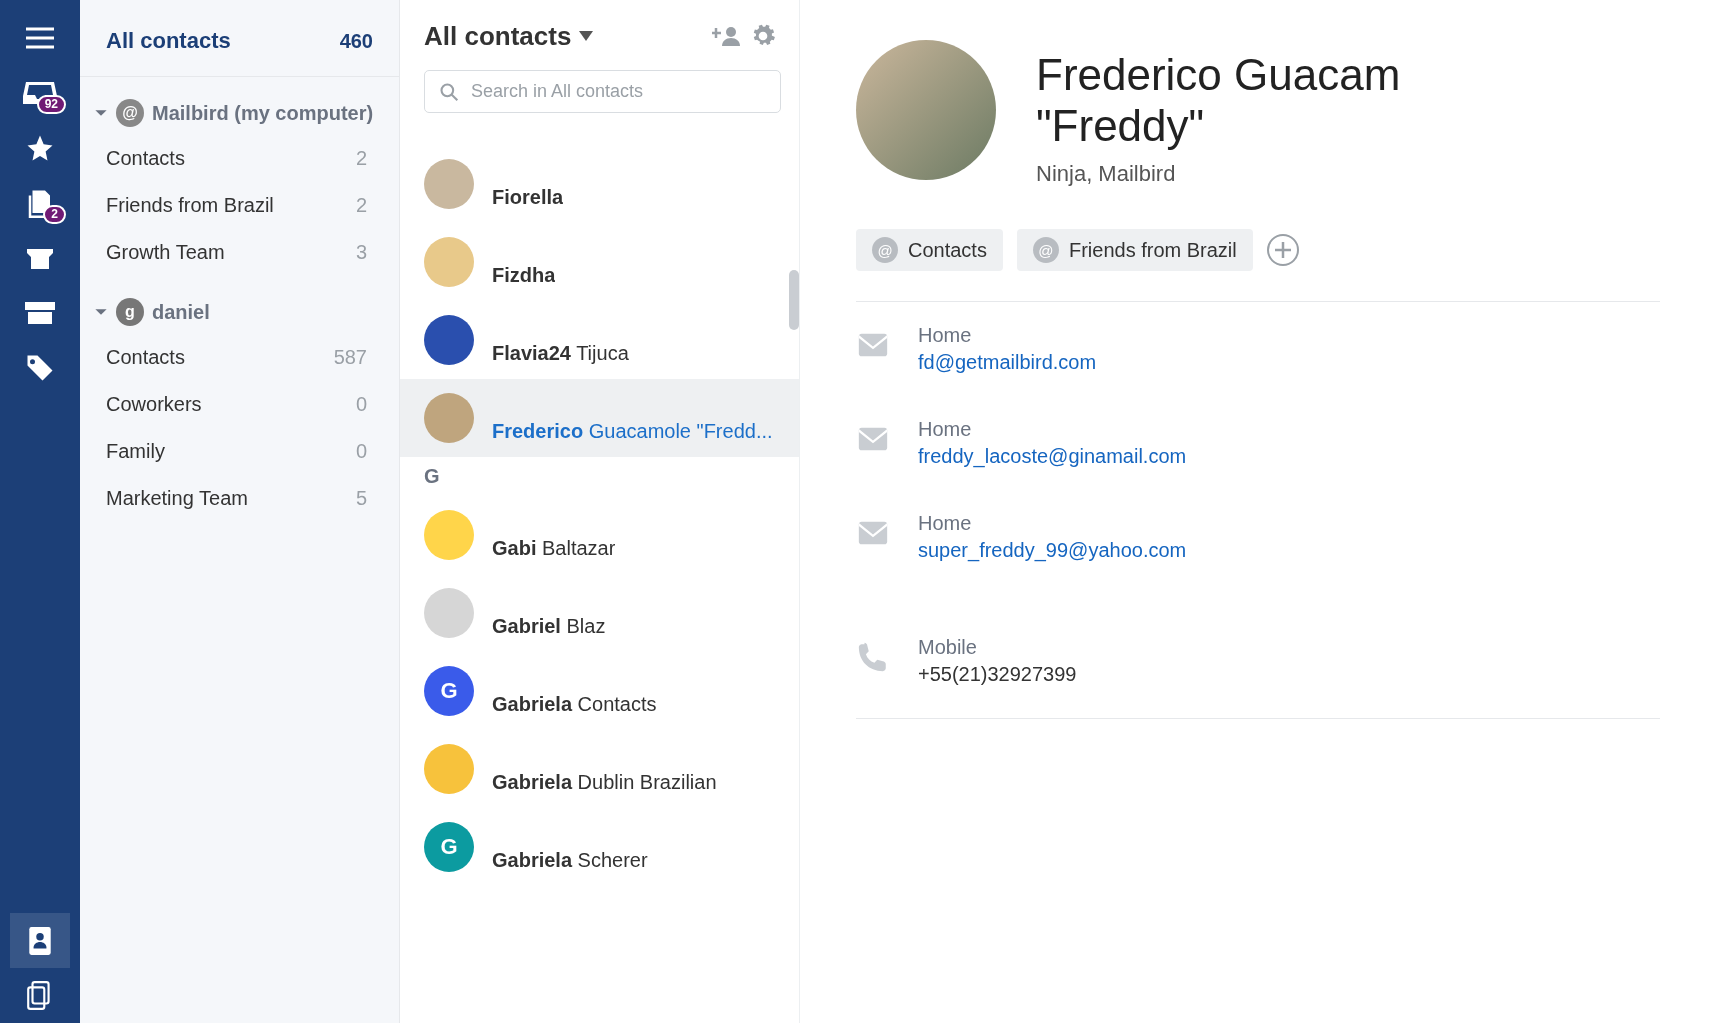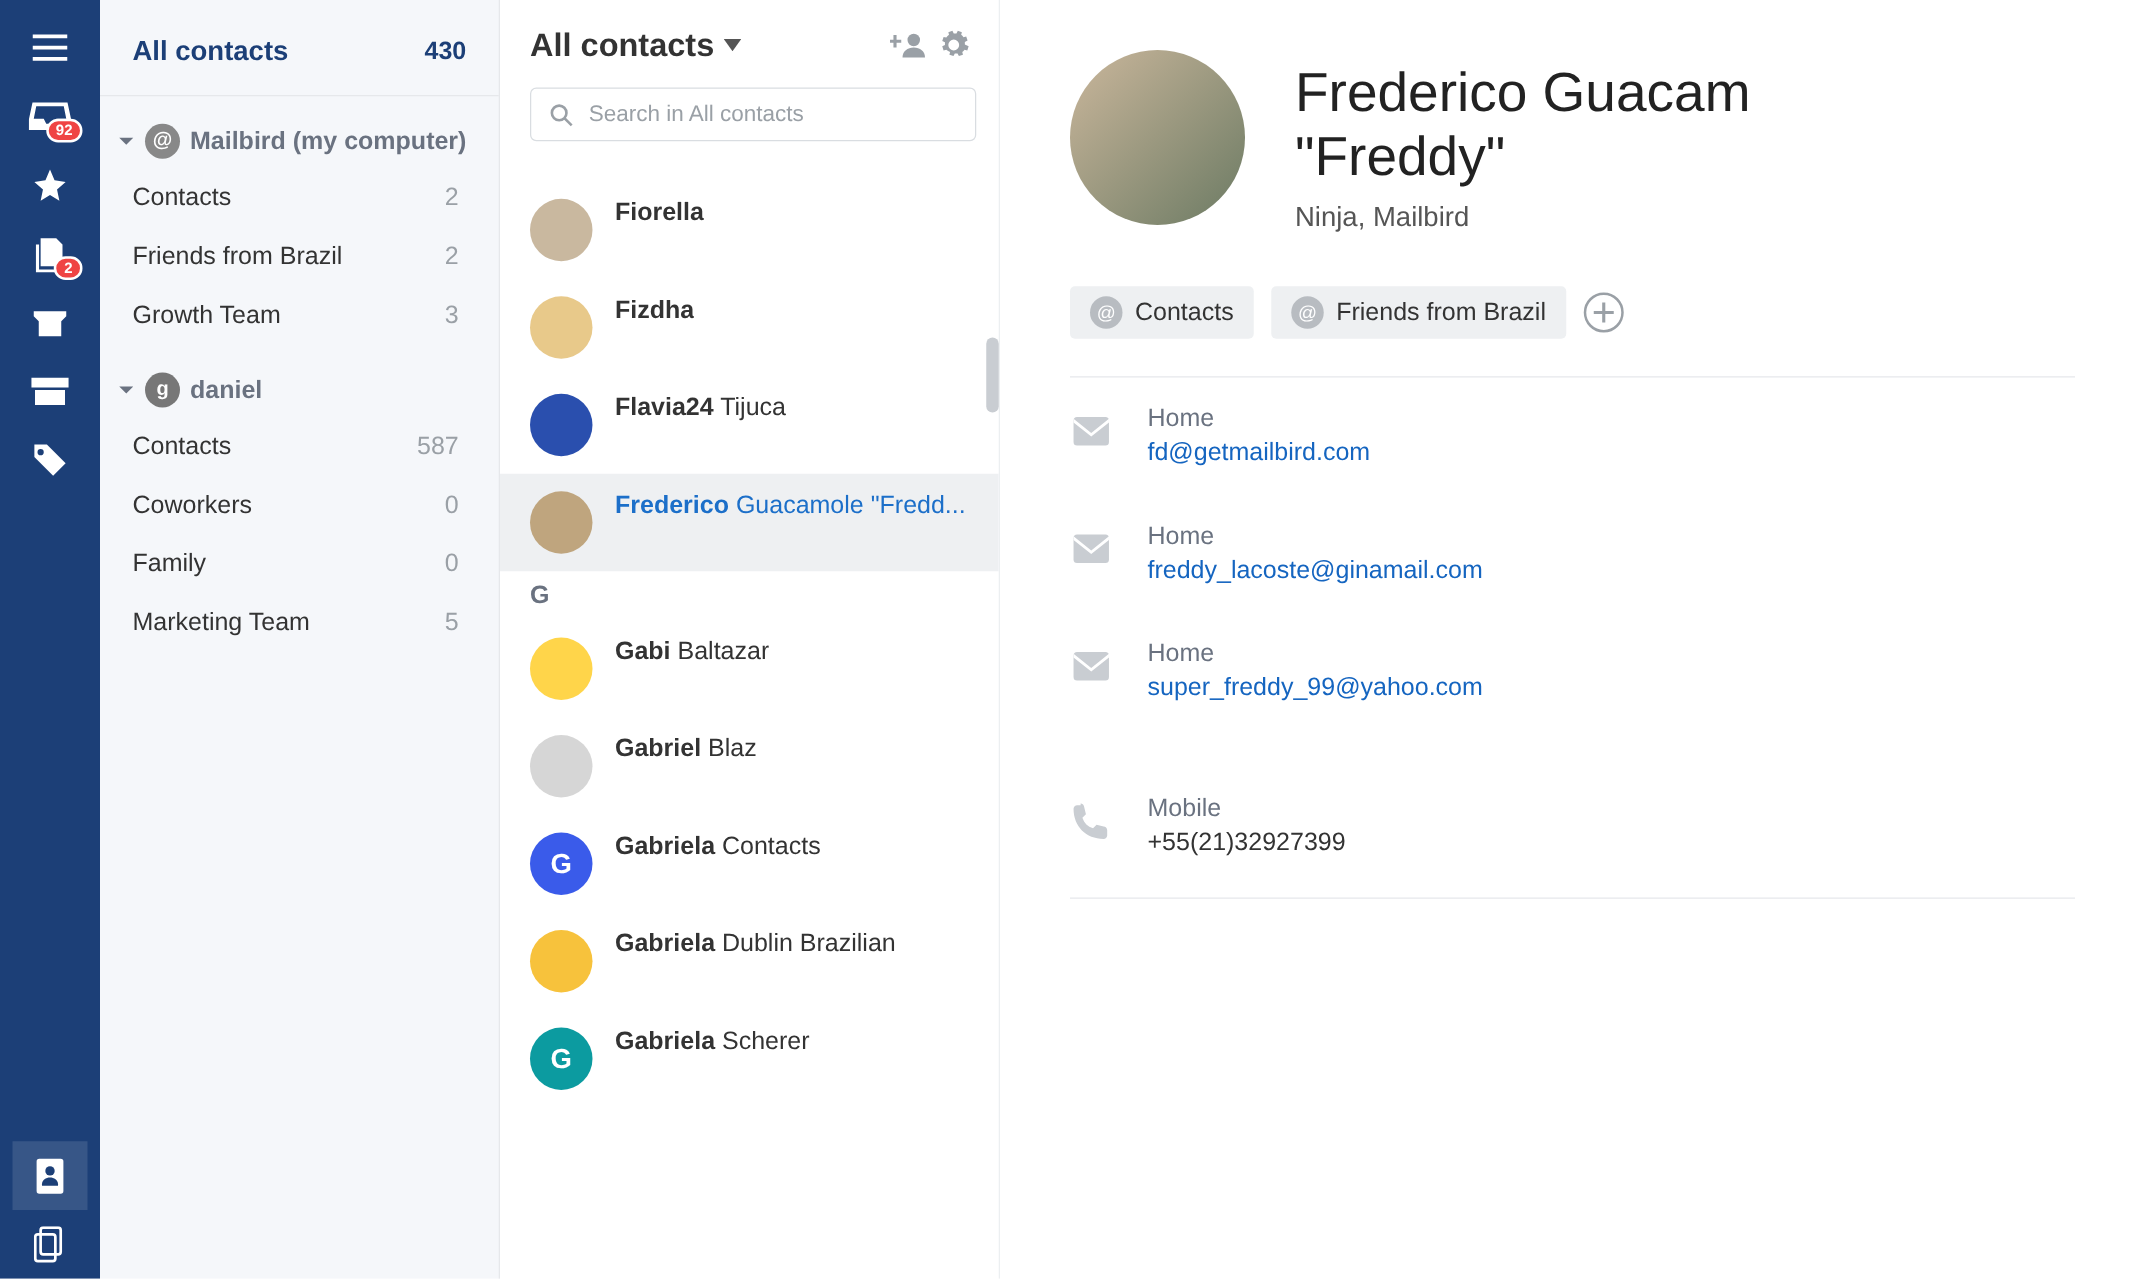--- a/index.html
+++ b/index.html
@@ -2,21 +2,21 @@
 <html><head>
 <meta charset="utf-8">
 <style>
   * { box-sizing: border-box; margin: 0; padding: 0; font-family: "Segoe UI", Arial, sans-serif; }
   html, body { height: 100%; width: 100%; overflow: hidden; }
   body { display: flex; background: #fff; color: #333; }
 
   
   .rail { width: 80px; background: #1c3f77; display: flex; flex-direction: column; align-items: center; padding-top: 10px; }
   .rail .rail-item { width: 60px; height: 55px; display: flex; align-items: center; justify-content: center; position: relative; color: #fff; cursor: pointer; }
-  .badge { position: absolute; font-size: 12px; font-weight: 600; background: #ef4444; border: 2px solid #fff; border-radius: 10px; padding: 0 6px; line-height: 15px; color: #fff; bottom: 6px; right: 4px; }
+  .badge { position: absolute; font-size: 12px; font-weight: 600; background: #701a75; border: 2px solid #fff; border-radius: 10px; padding: 0 6px; line-height: 15px; color: #fff; bottom: 6px; right: 4px; }
   .rail-spacer { flex: 1; }
 
   
   .sidebar { width: 320px; background: #f5f7fa; border-right: 1px solid #e6e8eb; padding-top: 14px; }
   .sb-title { display: flex; align-items: center; justify-content: space-between; padding: 14px 26px 22px 26px; font-size: 22px; font-weight: 700; color: #1c3f77; border-bottom: 1px solid #e6e8eb; }
   .sb-title .count { color: #1c3f77; font-weight: 600; font-size: 20px; }
   .sb-section-hdr { display: flex; align-items: center; gap: 8px; padding: 22px 14px 8px 14px; font-size: 20px; font-weight: 700; color: #6a7280; cursor: pointer; }
   .sb-section-hdr svg.caret { width: 14px; height: 14px; fill: #6a7280; }
   .sb-section-hdr .acct-icon { width: 28px; height: 28px; border-radius: 50%; background: #888; display: flex; align-items: center; justify-content: center; color: #fff; font-size: 16px; font-weight: 700; }
   .sb-item { display: flex; align-items: center; justify-content: space-between; padding: 12px 32px 12px 26px; font-size: 20px; color: #333; cursor: pointer; }
@@ -26,21 +26,21 @@
   .contacts-col { width: 400px; border-right: 1px solid #eceff1; display: flex; flex-direction: column; position: relative; }
   .cc-head { display: flex; align-items: center; padding: 18px 18px 10px 24px; }
   .cc-head .title { font-size: 26px; font-weight: 700; color: #333; display: flex; align-items: center; gap: 8px; cursor: pointer; }
   .cc-head .sp { flex: 1; }
   .cc-head .icon-btn { width: 36px; height: 36px; display: flex; align-items: center; justify-content: center; color: #9aa0a6; cursor: pointer; }
   .search-wrap { margin: 6px 18px 32px 24px; }
   .search { display: flex; align-items: center; border: 1px solid #d9dde1; border-radius: 5px; padding: 10px 14px; gap: 12px; color: #9aa0a6; }
   .search input { border: none; outline: none; font-size: 18px; flex: 1; color: #333; background: transparent; }
   .search input::placeholder { color: #9aa0a6; }
   .list { flex: 1; overflow: hidden; }
-  .c-item { display: flex; align-items: flex-start; gap: 18px; padding: 14px 18px 14px 24px; cursor: pointer; }
+  .c-item { display: flex; align-items: flex-end; gap: 18px; padding: 14px 18px 14px 24px; cursor: pointer; }
   .c-item.selected { background: #eef0f2; }
   .c-item.selected .c-name { color: #1c6fc9; margin-top: 12px; }
   .c-item.selected .c-extra { color: #1c6fc9; }
   .avatar { width: 50px; height: 50px; border-radius: 50%; flex-shrink: 0; display: flex; align-items: center; justify-content: center; font-size: 22px; font-weight: 600; color: #fff; }
   .c-label { font-size: 20px; white-space: nowrap; overflow: hidden; text-overflow: ellipsis; }
   .c-name { font-weight: 700; }
   .c-extra { font-weight: 400; color: #333; }
   .section-letter { padding: 8px 24px; font-size: 20px; font-weight: 700; color: #6a7280; }
   .scroll-thumb { position: absolute; right: 0; top: 270px; width: 10px; height: 60px; background: #c9cdd2; border-radius: 5px; }
 
@@ -118,21 +118,21 @@
     <svg width="26" height="30" viewBox="0 0 24 28">
         <rect x="5" y="1" width="15" height="20" rx="2" fill="none" stroke="#fff" stroke-width="2"></rect>
         <rect x="1" y="6" width="15" height="20" rx="2" fill="none" stroke="#fff" stroke-width="2"></rect>
       </svg>
   </div>
 </div>
 
 <div class="sidebar">
   <div class="sb-title">
     <span>All contacts</span>
-    <span class="count">430</span>
+    <span class="count">460</span>
   </div>
 
   <div class="sb-section-hdr">
     <svg class="caret" viewBox="0 0 10 10">
         <path d="M1 3l4 4 4-4z"></path>
       </svg>
     <span class="acct-icon">@</span>
     <span>Mailbird (my computer)</span>
   </div>
   <div class="sb-item">

